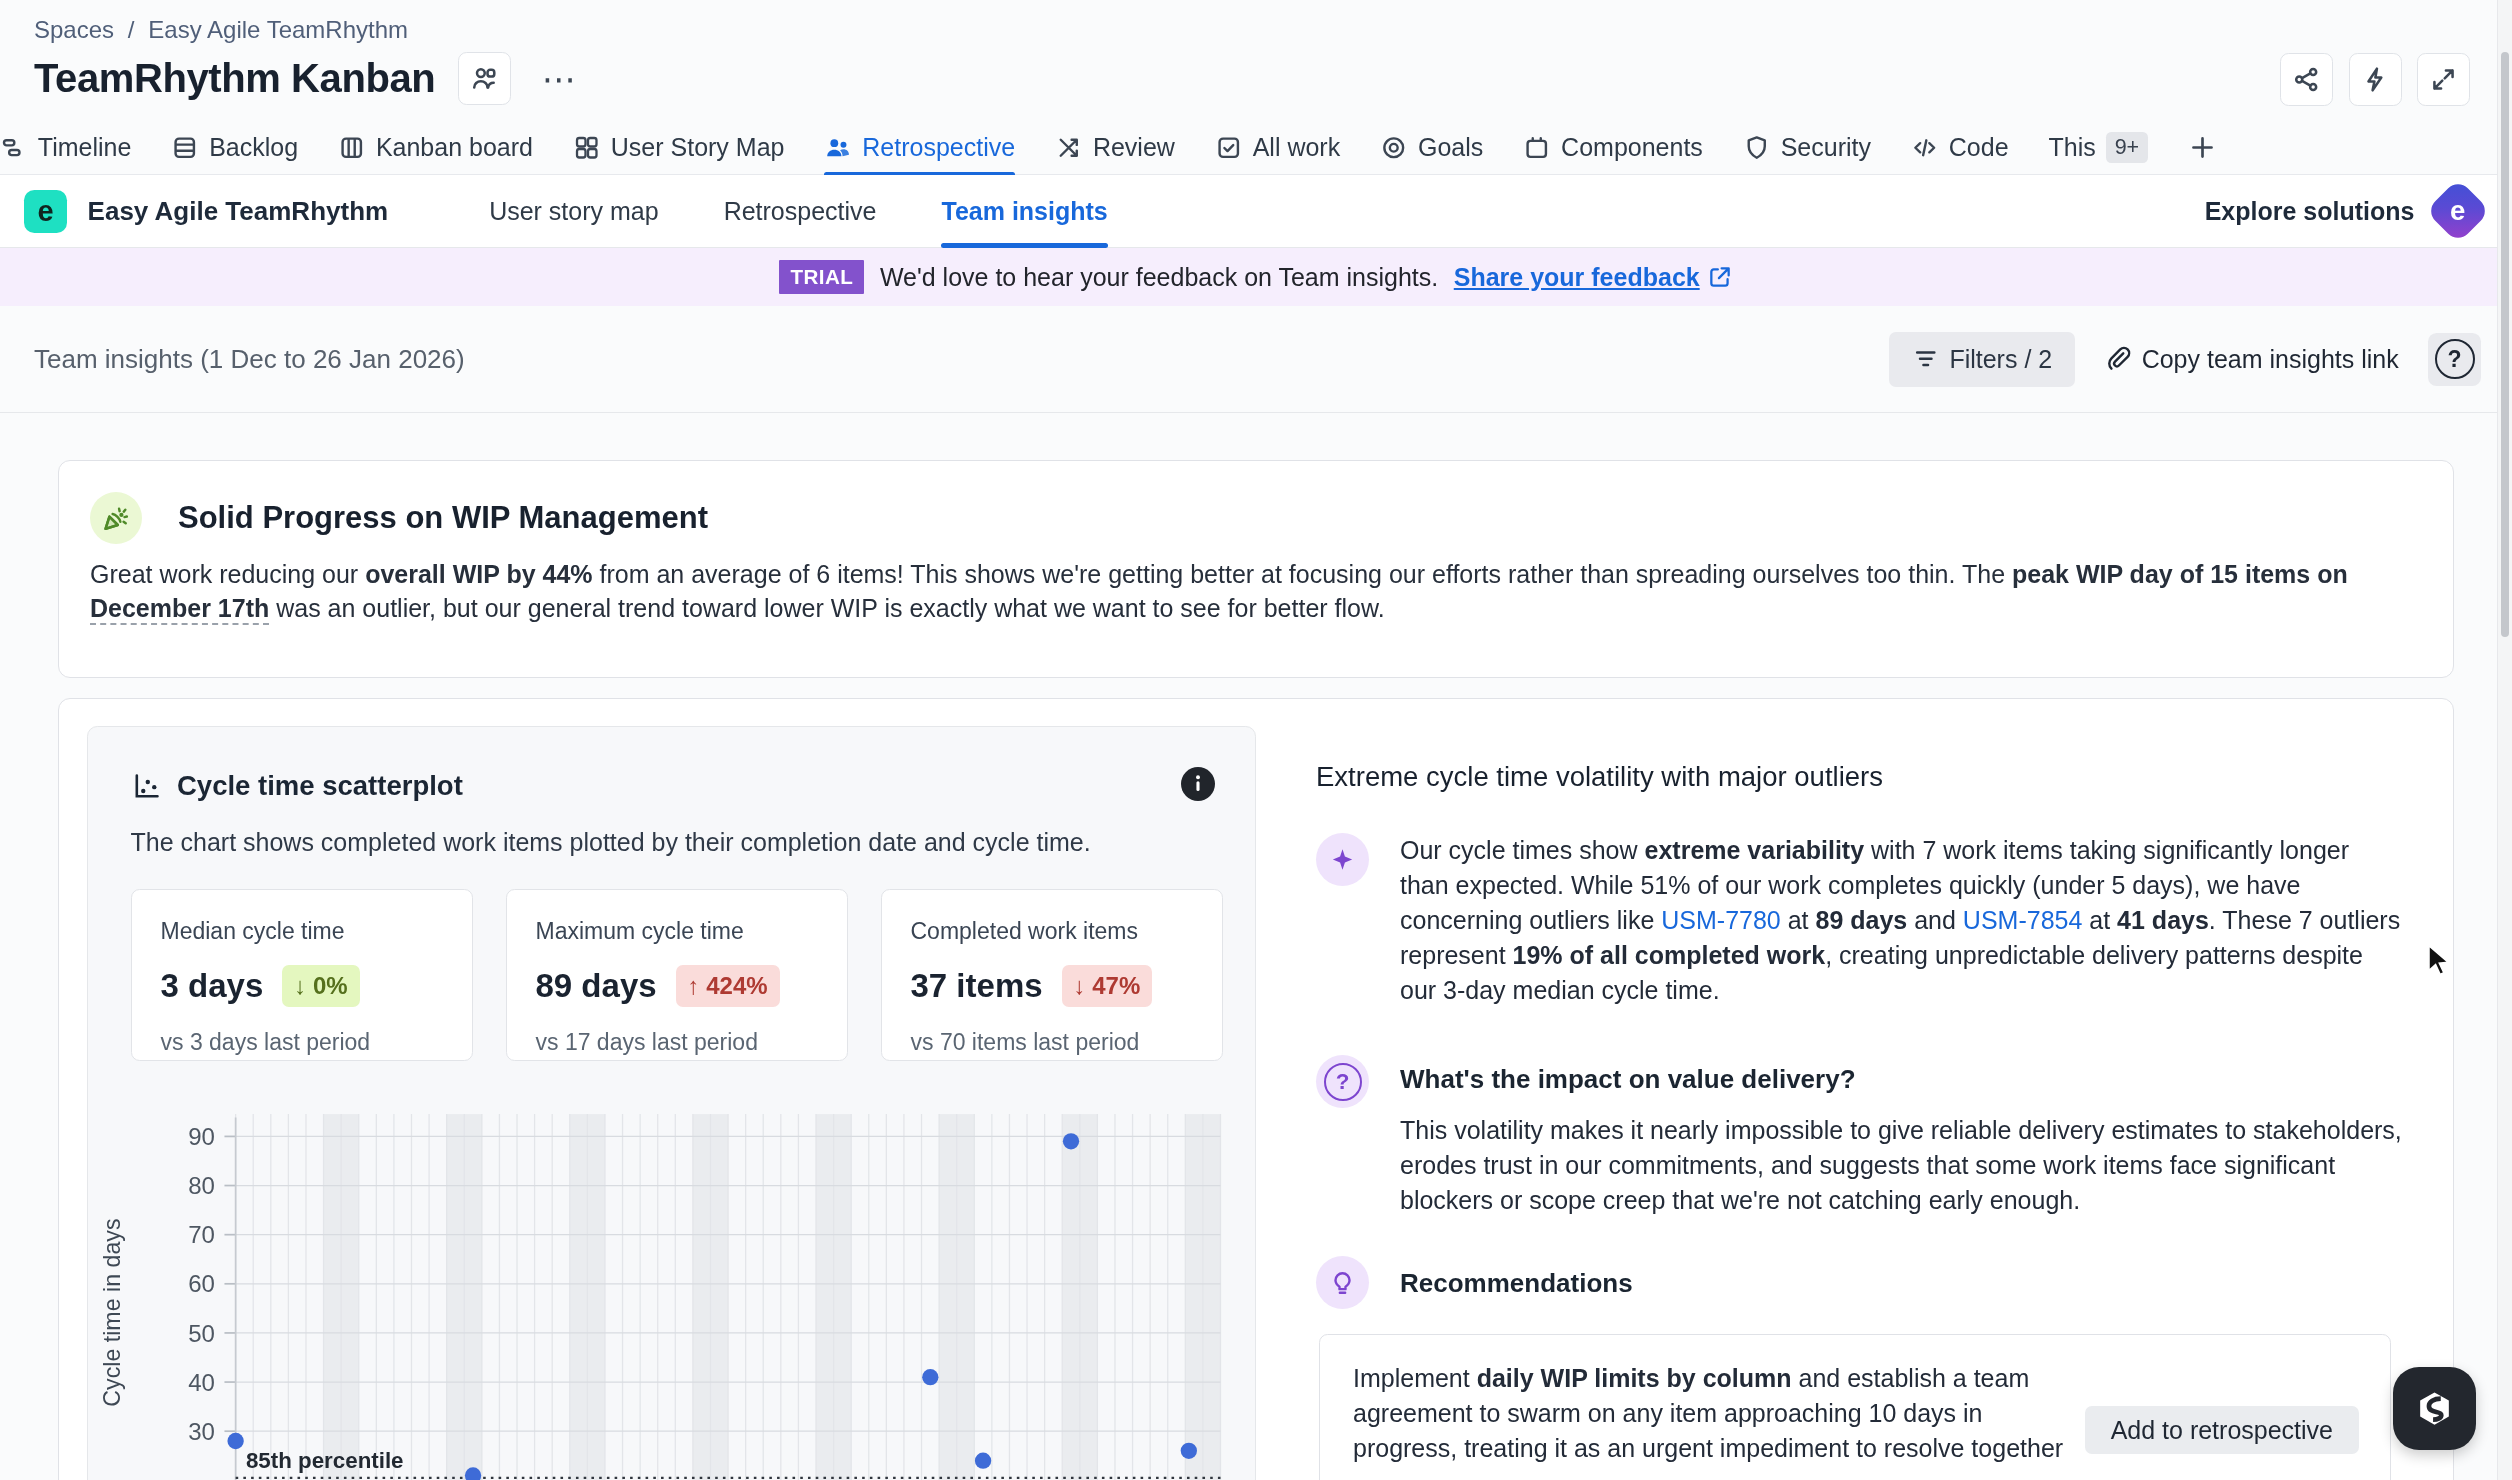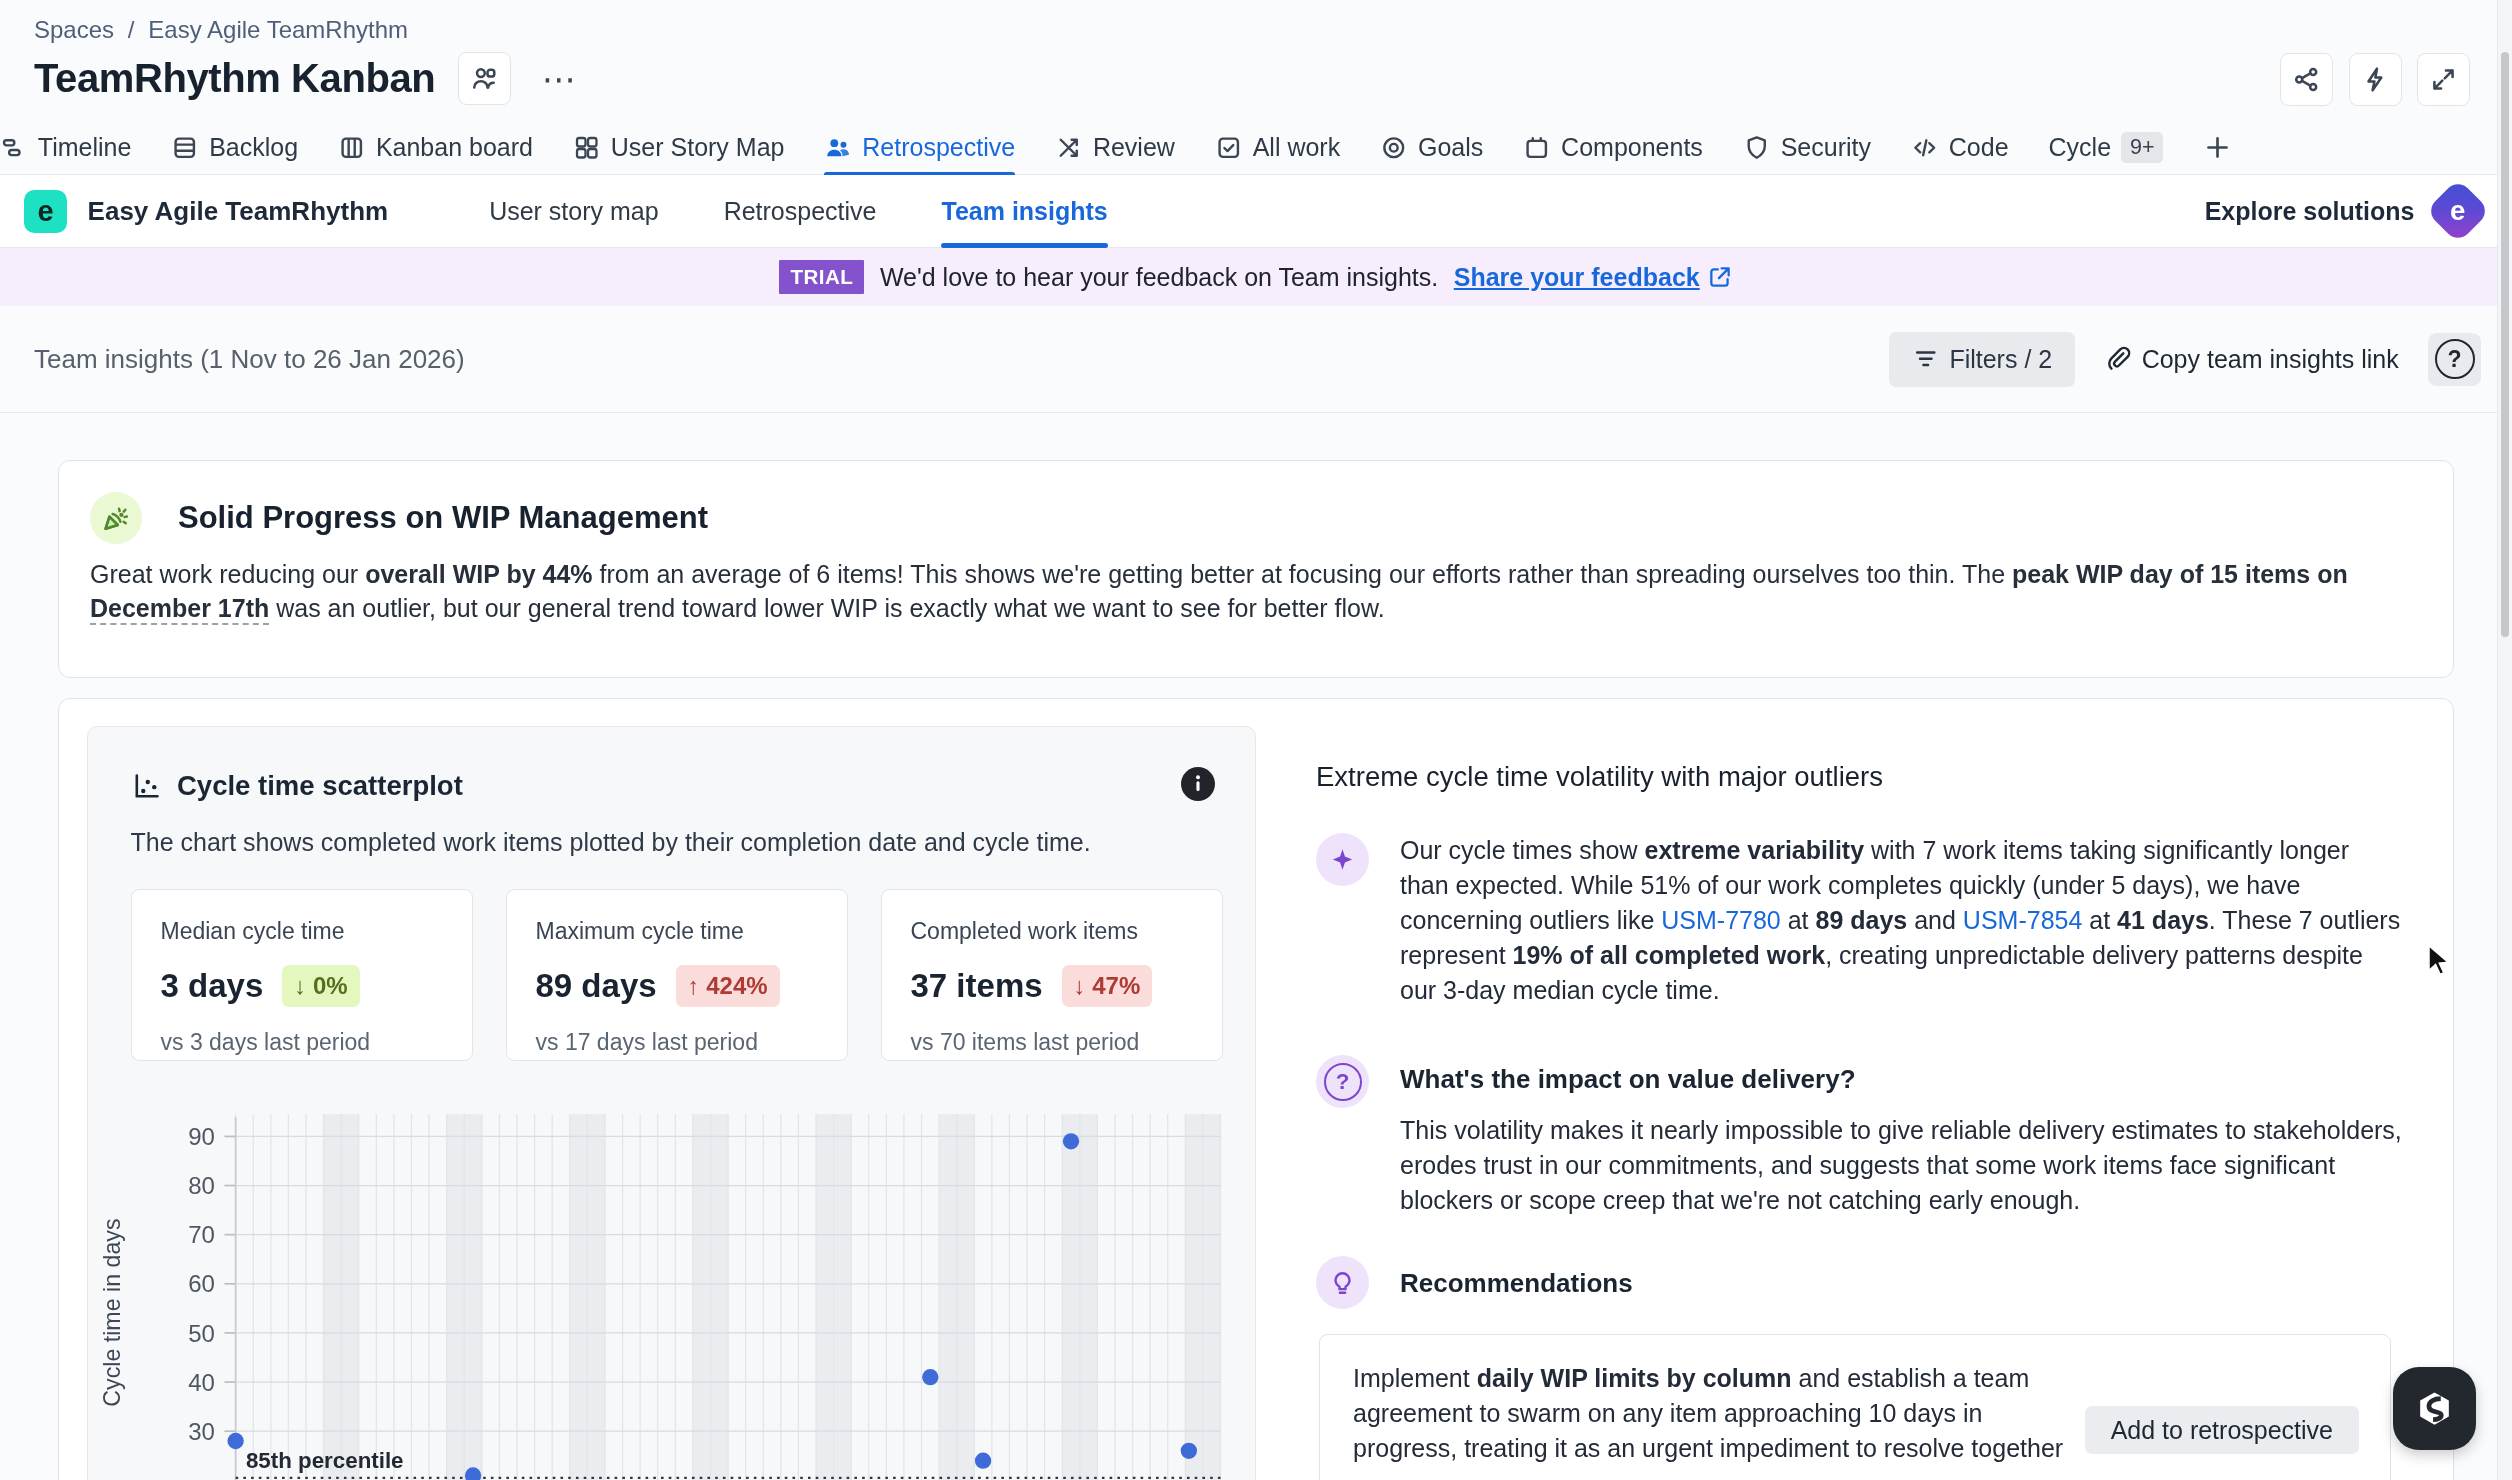--- a/index.html
+++ b/index.html
@@ -217,21 +217,21 @@
           </svg>
         <span>Security</span>
       </div>
       <div class="tab">
         <svg class="ticon" width="27.5" height="27.5" viewBox="0 0 24 24" fill="none" stroke="currentColor" stroke-width="2.1" stroke-linecap="round" stroke-linejoin="round">
             <path d="M8 8l-4.2 4L8 16M16 8l4.2 4L16 16M13.4 5.5l-2.8 13"></path>
           </svg>
         <span>Code</span>
       </div>
       <div class="tab">
-        <span>Cycle</span>
+        <span>This</span>
         <span class="tab-badge">9+</span>
       </div>
       <div class="tab">
         <svg class="ticon" width="29" height="29" viewBox="0 0 24 24" fill="none" stroke="currentColor" stroke-width="2.2" stroke-linecap="round">
             <path d="M12 4.5v15M4.5 12h15"></path>
           </svg>
       </div>
     </div>
   </div>
 
@@ -264,21 +264,21 @@
     <span class="banner-msg">We'd love to hear your feedback on Team insights.</span>
     <span class="banner-link">
       <span>Share your feedback</span>
       <svg width="26" height="26" viewBox="0 0 24 24" fill="none" stroke="#1868DB" stroke-width="2.1" stroke-linecap="round" stroke-linejoin="round">
           <path d="M10 5H6.2A2.2 2.2 0 0 0 4 7.2v10.6A2.2 2.2 0 0 0 6.2 20h10.6a2.2 2.2 0 0 0 2.2-2.2V14M13.5 4H20v6.5M19.5 4.5L11 13"></path>
         </svg>
     </span>
   </div>
 
   <div class="insights-row">
-    <span class="insights-title">Team insights (1 Nov to 26 Jan 2026)</span>
+    <span class="insights-title">Team insights (1 Dec to 26 Jan 2026)</span>
     <div class="insights-actions">
       <div class="filters-btn">
         <svg width="27.5" height="27.5" viewBox="0 0 24 24" fill="none" stroke="#2B3543" stroke-width="2.2" stroke-linecap="round">
             <path d="M4.5 6.5h15M7 12h10M10 17.5h4"></path>
           </svg>
         <span>Filters / 2</span>
       </div>
       <div class="copylink-btn">
         <svg width="27.5" height="27.5" viewBox="0 0 24 24" fill="none" stroke="#1F2733" stroke-width="2.1" stroke-linecap="round" stroke-linejoin="round">
             <path d="M16.8 7.3l-7.2 7.2a2.4 2.4 0 0 0 3.4 3.4l7.6-7.6a4.5 4.5 0 0 0-6.4-6.4l-7.7 7.7a6.4 6.4 0 0 0 0 9.1"></path>

